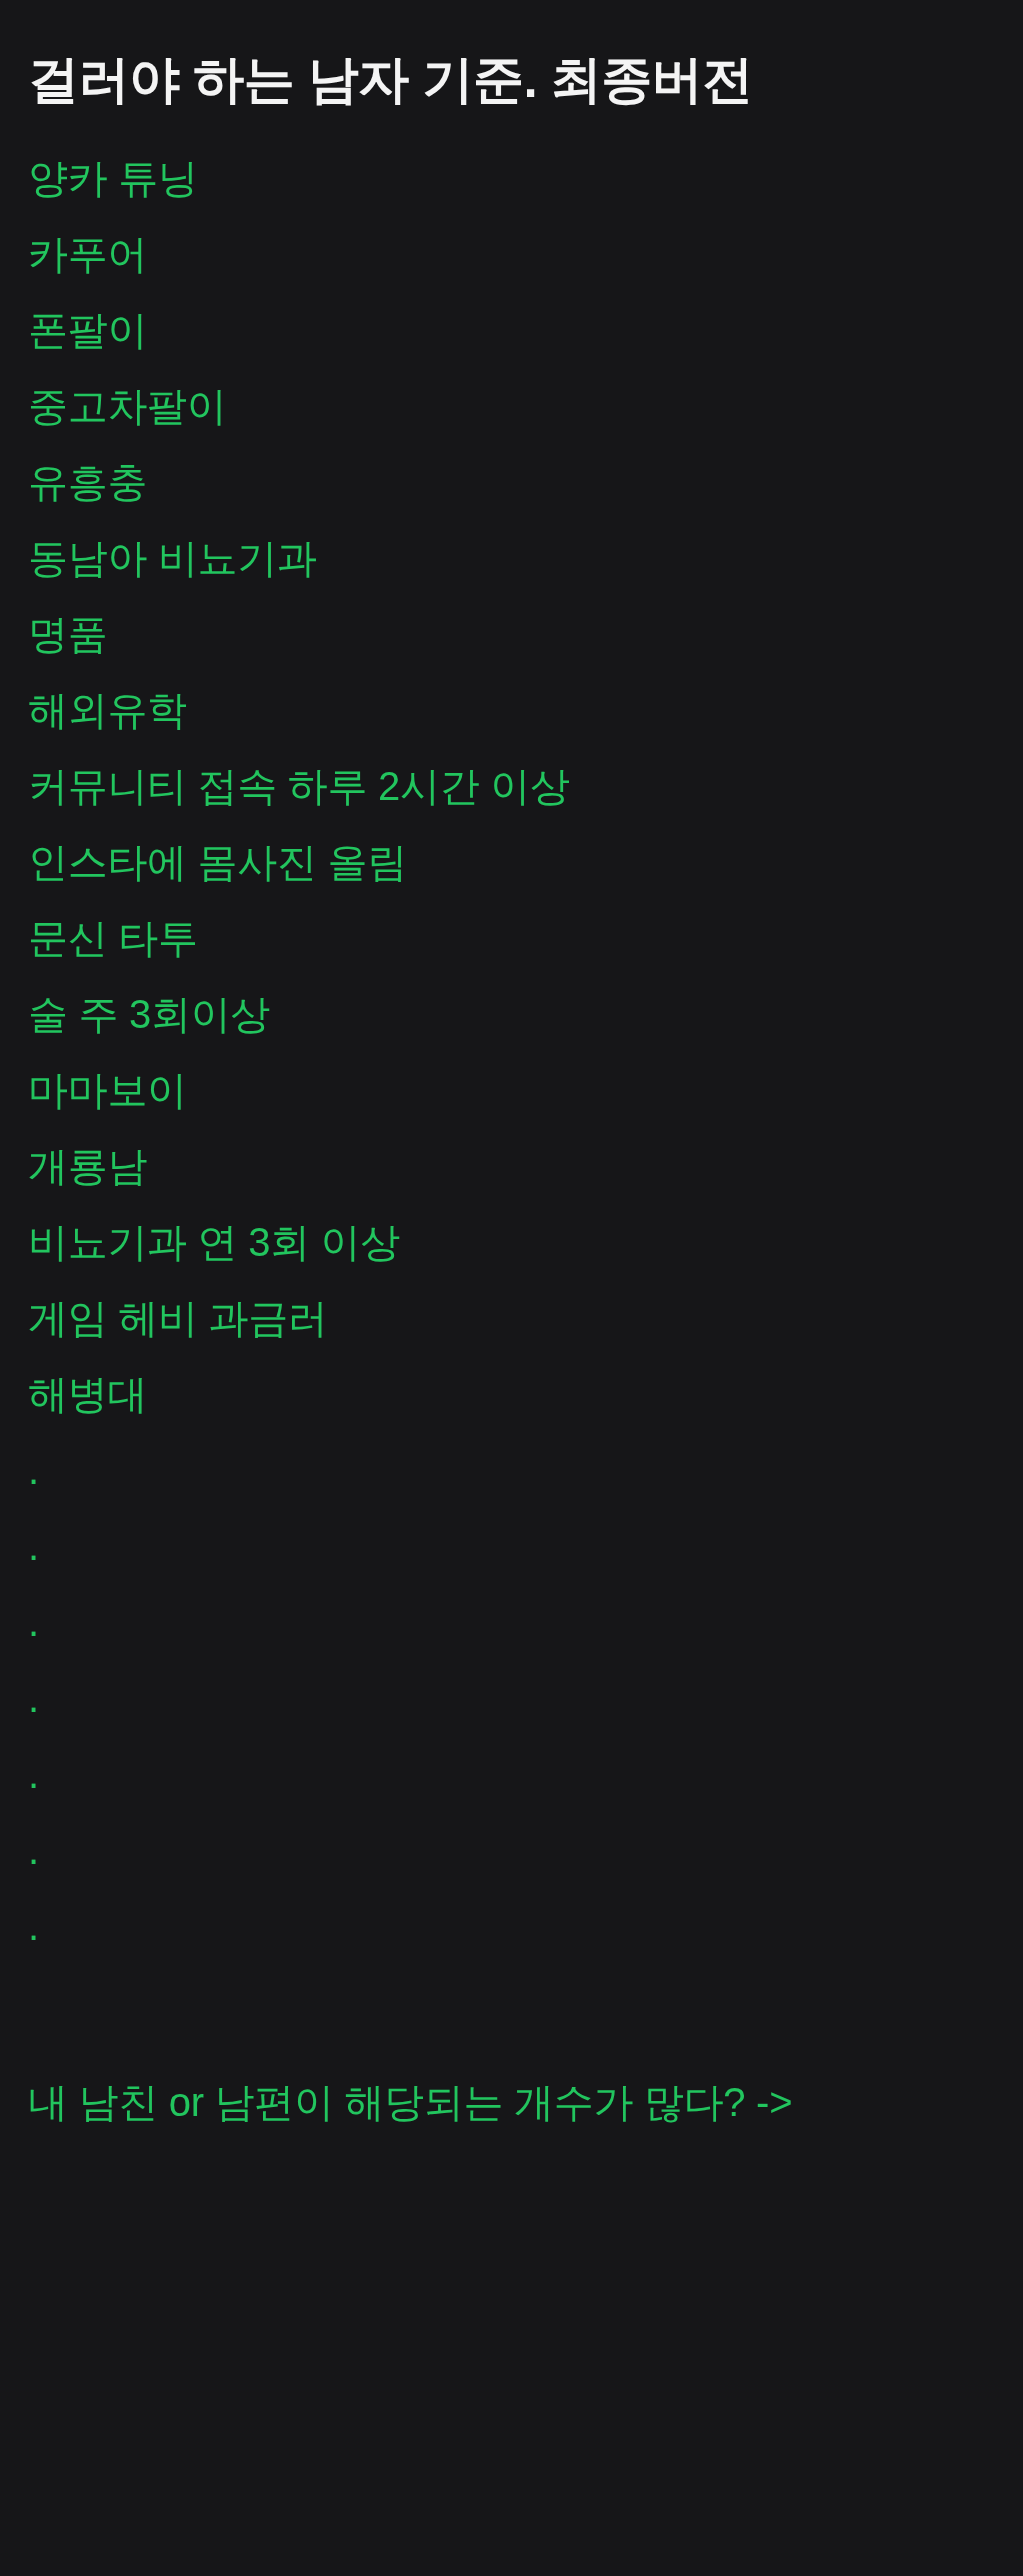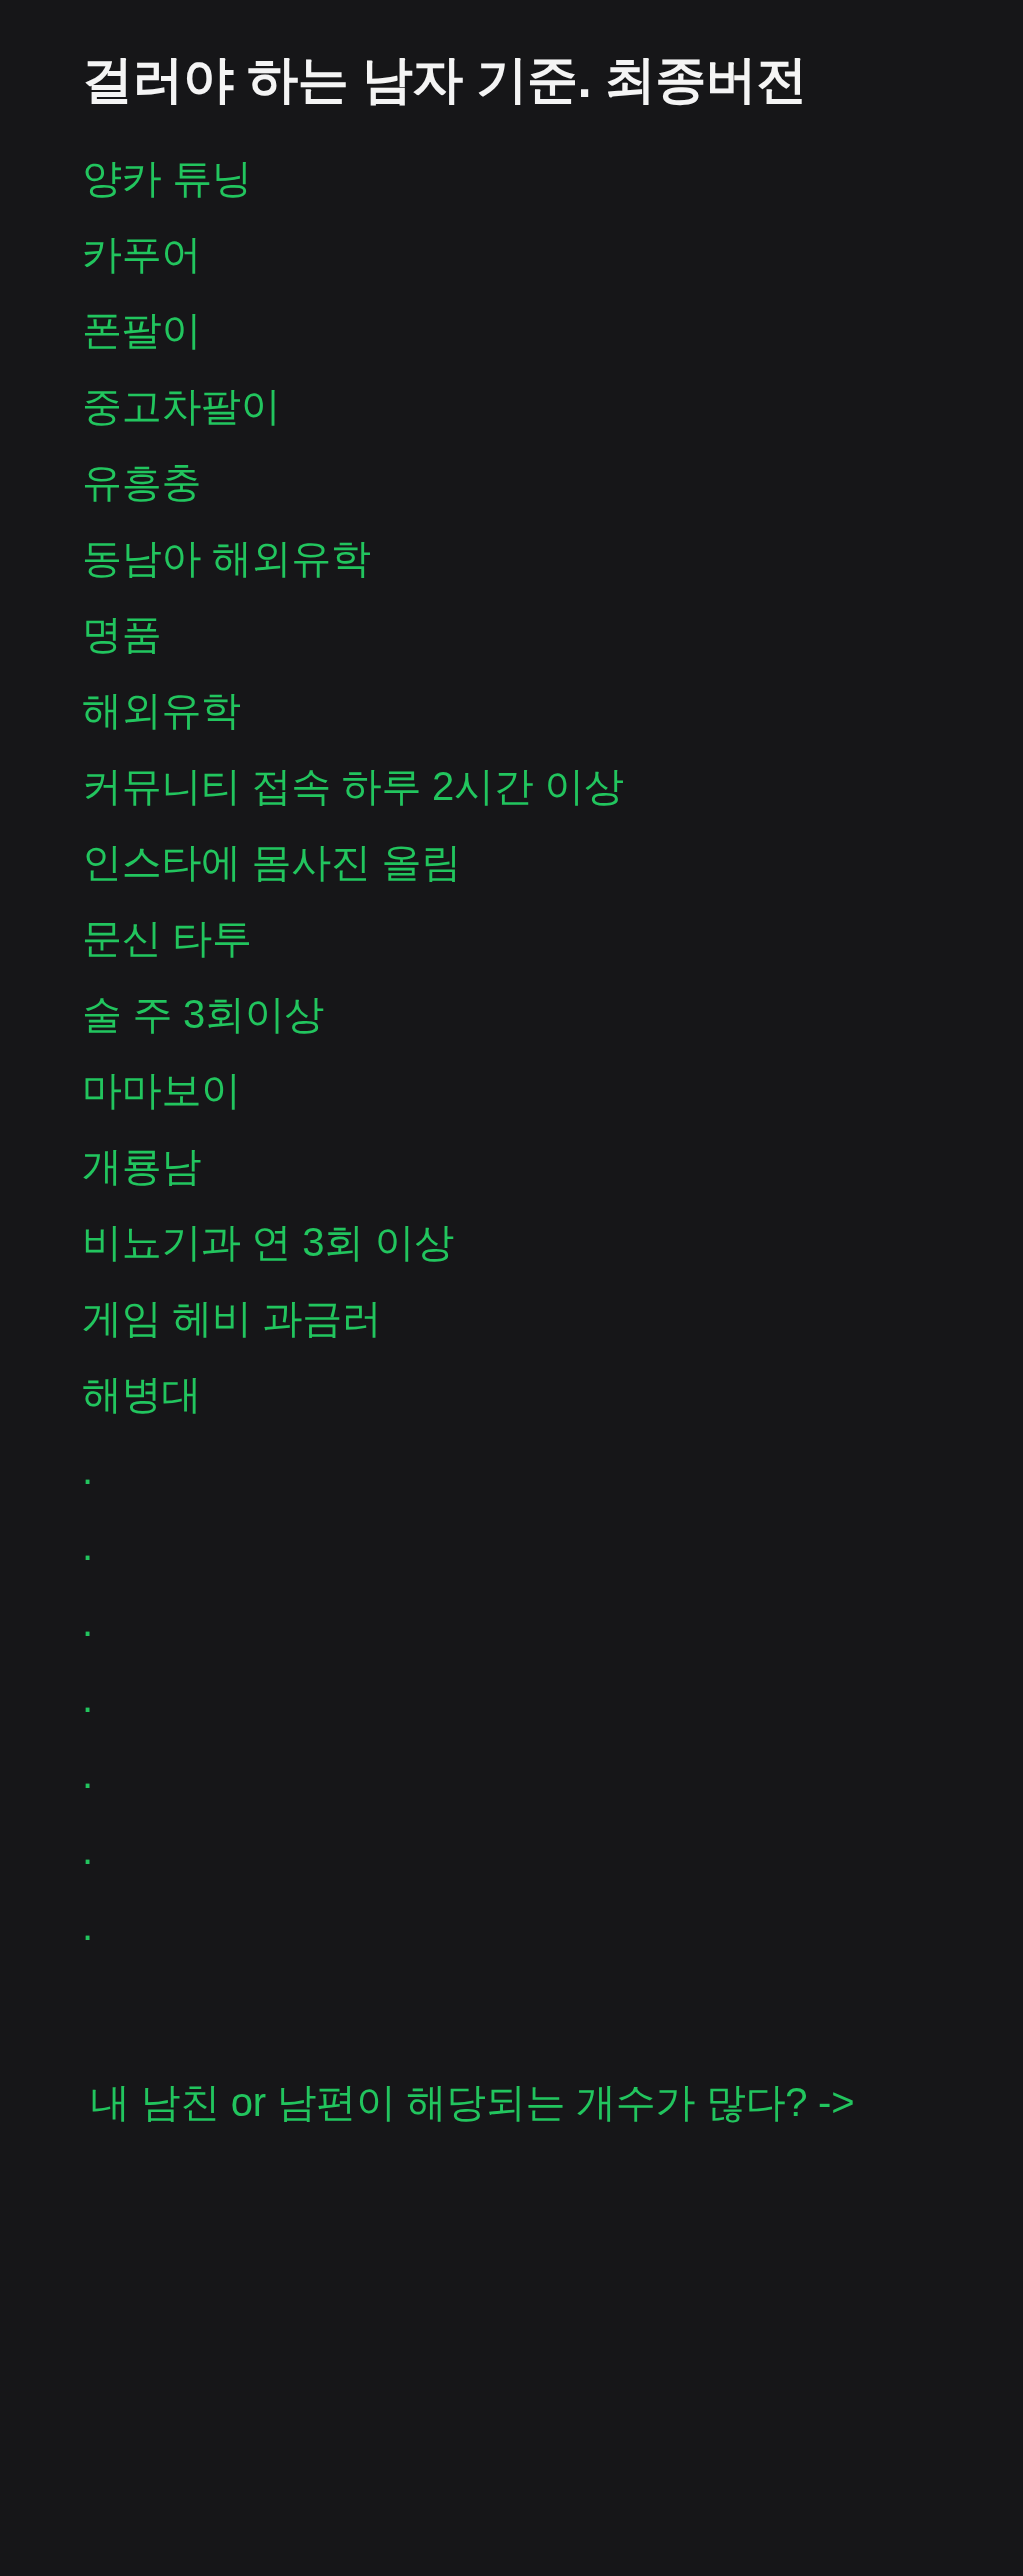--- a/index.html
+++ b/index.html
@@ -10,21 +10,21 @@
   body {
     width: 1024px;
     height: 2576px;
     overflow: hidden;
     font-family: "Liberation Sans", "DejaVu Sans", sans-serif;
   }
   .page {
     box-sizing: border-box;
     width: 1024px;
     height: 2488px;
-    padding: 47px 57px 0 82px;
+    padding: 47px 57px 0 28px;
   }
   .title {
     margin: 0 0 26.5px 0;
     font-size: 51px;
     line-height: 66px;
     font-weight: 700;
     color: #f4f4f4;
     letter-spacing: -0.5px;
     white-space: pre;
   }
@@ -33,36 +33,36 @@
     line-height: 76px;
     font-weight: 400;
     color: #22c55e;
     letter-spacing: -0.3px;
     white-space: pre;
   }
   .outro {
     margin-top: 100px;
   }
   .outro .line {
-    margin: 8px;
+    margin: 0;
   }
 </style>
 </head>
 <body>
 
 <div class="page">
   <h1 class="title">걸러야 하는 남자 기준. 최종버전</h1>
 
   <div class="items">
       <div class="line">양카 튜닝</div>
       <div class="line">카푸어</div>
       <div class="line">폰팔이</div>
       <div class="line">중고차팔이</div>
       <div class="line">유흥충</div>
-      <div class="line">동남아 해외유학</div>
+      <div class="line">동남아 비뇨기과</div>
       <div class="line">명품</div>
       <div class="line">해외유학</div>
       <div class="line">커뮤니티 접속 하루 2시간 이상</div>
       <div class="line">인스타에 몸사진 올림</div>
       <div class="line">문신 타투</div>
       <div class="line">술 주 3회이상</div>
       <div class="line">마마보이</div>
       <div class="line">개룡남</div>
       <div class="line">비뇨기과 연 3회 이상</div>
       <div class="line">게임 헤비 과금러</div>

